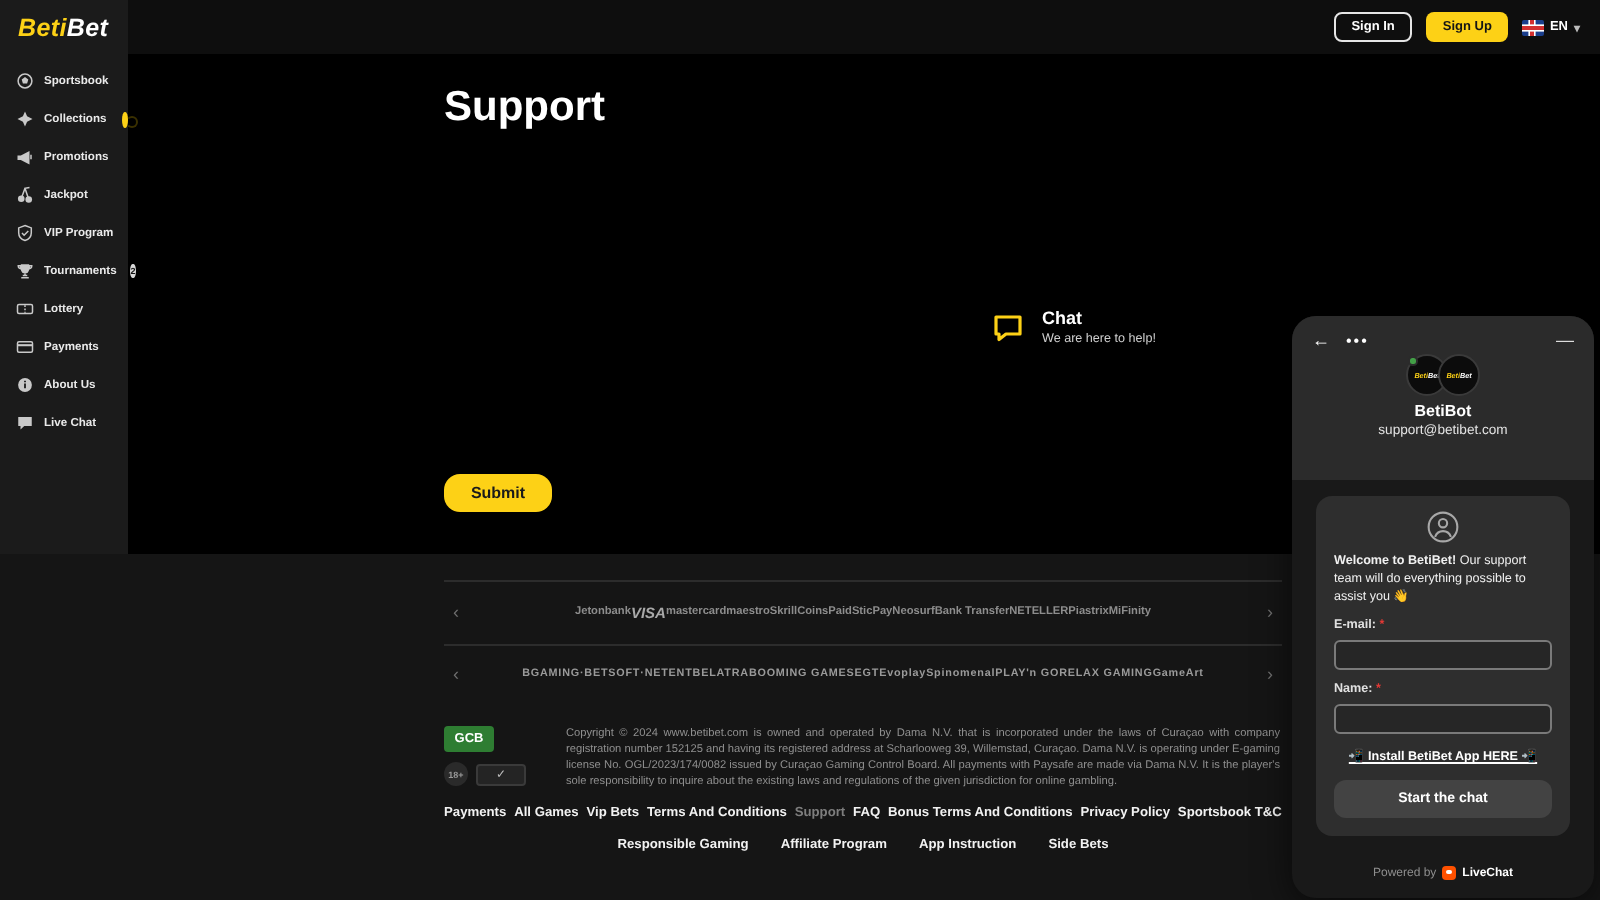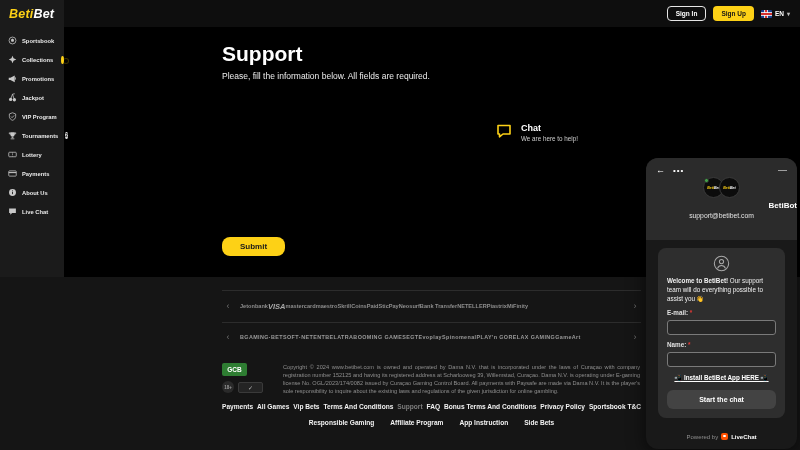--- a/index.html
+++ b/index.html
@@ -35,33 +35,33 @@
 
   
   .main { position:absolute; left:64px; top:27px; width:736px; height:250px; background:#000; }
   .sup-title { position:absolute; left:158px; top:15px; color:#fff; font-size:21px; font-weight:800; }
   .sup-sub { position:absolute; left:158px; top:44px; color:#ececec; font-size:8.5px; }
   .inp-email { position:absolute; left:158px; top:66px; width:257px; height:19px; background:#1a1a1a; border:none;
                border-radius:4px; color:#cfcfcf; font-size:7.5px; padding:0 9px; font-family:"Liberation Sans",sans-serif; }
   .inp-msg { position:absolute; left:158px; top:89px; width:257px; height:107px; background:#1a1a1a; border:none;
              border-radius:4px; color:#cfcfcf; font-size:7.5px; padding:8px 9px; resize:none; font-family:"Liberation Sans",sans-serif; }
   .inp-email::placeholder, .inp-msg::placeholder { color:#9a9a9a; }
-  .btn-submit { position:absolute; left:158px; top:210px; width:63px; height:19px; background:#fdd116; border:none;
+  .btn-submit { position:absolute; left:158px; top:210px; width:54px; height:19px; background:#fdd116; border:none;
                 border-radius:8px; color:#1a1a1a; font-size:8px; font-weight:bold; cursor:pointer; }
-  .chat-info { position:absolute; left:432px; top:96px; display:flex; gap:9px; }
+  .chat-info { position:absolute; left:432px; top:127px; display:flex; gap:9px;align-items:center; }
   .chat-info-txt .t { color:#fff; font-size:9px; font-weight:800; }
   .chat-info-txt .s { color:#cfcfcf; font-size:6.3px; margin-top:2px; }
 
   
   .footer { position:absolute; left:0; top:277px; width:800px; height:173px; background:#151515; }
   .carousel { position:absolute; left:222px; width:419px; border-top:1px solid #2c2c2c; display:flex; align-items:center; }
   .car1 { top:13px; height:31px; }
   .car2 { top:45px; height:29px; }
   .car-arrow { color:#6f6f6f; font-size:9px; flex:0 0 12px; text-align:center; cursor:pointer; }
-  .car-track { flex:1; display:flex; align-items:center; justify-content:flex-start; padding:0 6px; }
+  .car-track { flex:1; display:flex; align-items:center; justify-content:center; padding:0 6px; }
   .pay-item { color:#8d8d8d; font-size:5.6px; font-weight:bold; white-space:nowrap; }
   .pay-item.visa { font-size:7.5px; font-style:italic; color:#a8a8a8; }
   .prov-item { color:#9a9a9a; font-size:5.4px; font-weight:bold; letter-spacing:0.4px; white-space:nowrap; }
   .badges { position:absolute; left:222px; top:86px; width:52px; }
   .gcb { width:25px; height:13px; background:#2e7d32; border-radius:2px; color:#fff; font-size:6.5px; font-weight:800;
          display:flex; align-items:center; justify-content:center; }
   .badge-row { display:flex; gap:4px; margin-top:5px; align-items:center; }
   .b18 { width:12px; height:12px; border-radius:50%; background:#2a2a2a; color:#999; font-size:4.5px; font-weight:bold;
          display:flex; align-items:center; justify-content:center; }
   .bcheck { width:25px; height:11px; background:#242424; border:1px solid #3a3a3a; border-radius:2px; color:#bbb; font-size:6px;
@@ -79,21 +79,21 @@
   .w-topbar { display:flex; align-items:center; padding:7px 10px 0 10px; color:#fff; }
   .w-back { font-size:9px; cursor:pointer; }
   .w-dots { font-size:8px; margin-left:8px; letter-spacing:1px; cursor:pointer; }
   .w-min { margin-left:auto; font-size:9px; cursor:pointer; color:#ddd; }
   .avatars { display:flex; justify-content:center; margin-top:2px; }
   .av { width:21px; height:21px; border-radius:50%; background:#0c0c0c; border:1px solid #3a3a3a; display:flex; align-items:center;
         justify-content:center; font-style:italic; font-weight:800; font-size:3.6px; position:relative; }
   .av + .av { margin-left:-5px; }
   .av .p1 { color:#fdd116; } .av .p2 { color:#fff; }
   .online-dot { position:absolute; left:0px; top:0px; width:4.5px; height:4.5px; border-radius:50%; background:#43a047; border:1px solid #2b2b2b; }
-  .w-name { text-align:right; color:#fff; font-size:8px; font-weight:bold; margin-top:3px; }
+  .w-name { text-align:center; color:#fff; font-size:8px; font-weight:bold; margin-top:3px; }
   .w-mail { text-align:center; color:#e3e3e3; font-size:6.8px; margin-top:2px; }
   .w-body { padding:8px 12px 0 12px; }
   .msg-card { background:#2e2e2e; border-radius:8px; padding:7px 9px 9px 9px; }
   .person-wrap { display:flex; justify-content:center; }
   .welcome { color:#f0f0f0; font-size:6.3px; line-height:1.45; margin-top:4px; }
   .welcome b { font-weight:800; }
   .w-label { color:#e0e0e0; font-size:6.3px; font-weight:bold; margin-top:6px; }
   .w-label .req { color:#e53935; }
   .w-input { width:100%; height:15px; background:#262626; border:1px solid #7a7a7a; border-radius:3px; margin-top:3px;
              color:#eee; font-size:6.5px; padding:0 4px; font-family:"Liberation Sans",sans-serif; }
@@ -196,21 +196,20 @@
         <svg width="9" height="9" viewBox="0 0 12 12">
             <path d="M1.5 2h9v6H5.5L3 10.3V8H1.5z" fill="#c9c9c9"></path>
           </svg>
         <span class="nav-label">Live Chat</span>
       </div>
     </div>
   </div>
 
   <div class="main">
     <h1 class="sup-title">Support</h1>
-    <div class="sup-sub">Please, fill the information below. All fields are required.</div>
     <button class="btn-submit">Submit</button>
 
     <div class="chat-info">
       <svg width="16" height="16" viewBox="0 0 16 16">
           <path d="M2 2.5h12v8.5H7l-3.5 2.8V11H2z" fill="none" stroke="#fdd116" stroke-width="1.6" stroke-linejoin="round"></path>
         </svg>
       <div class="chat-info-txt">
         <div class="t">Chat</div>
         <div class="s">We are here to help!</div>
       </div>

